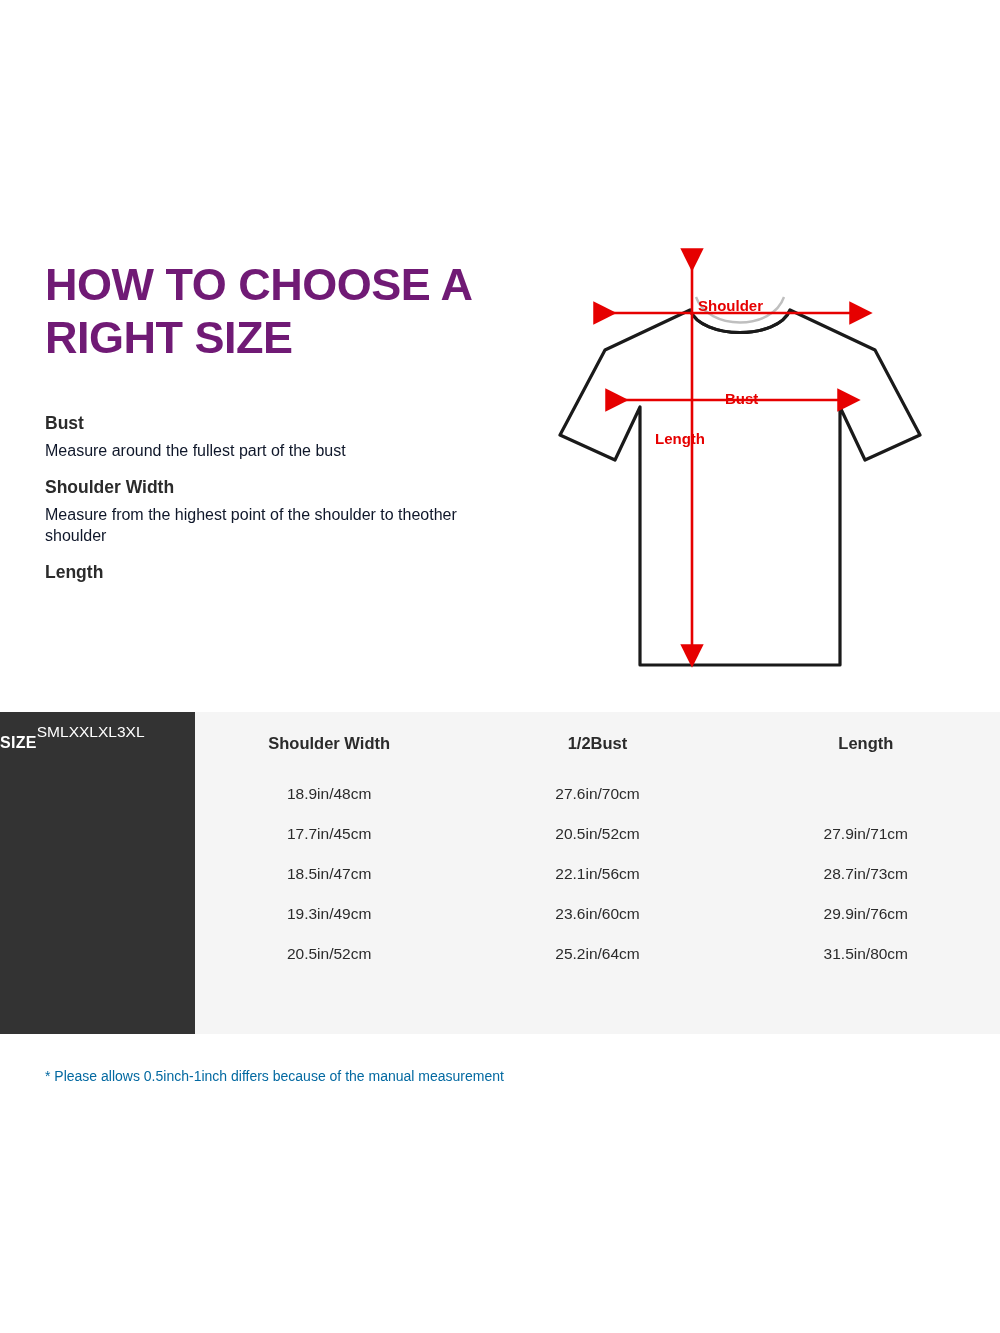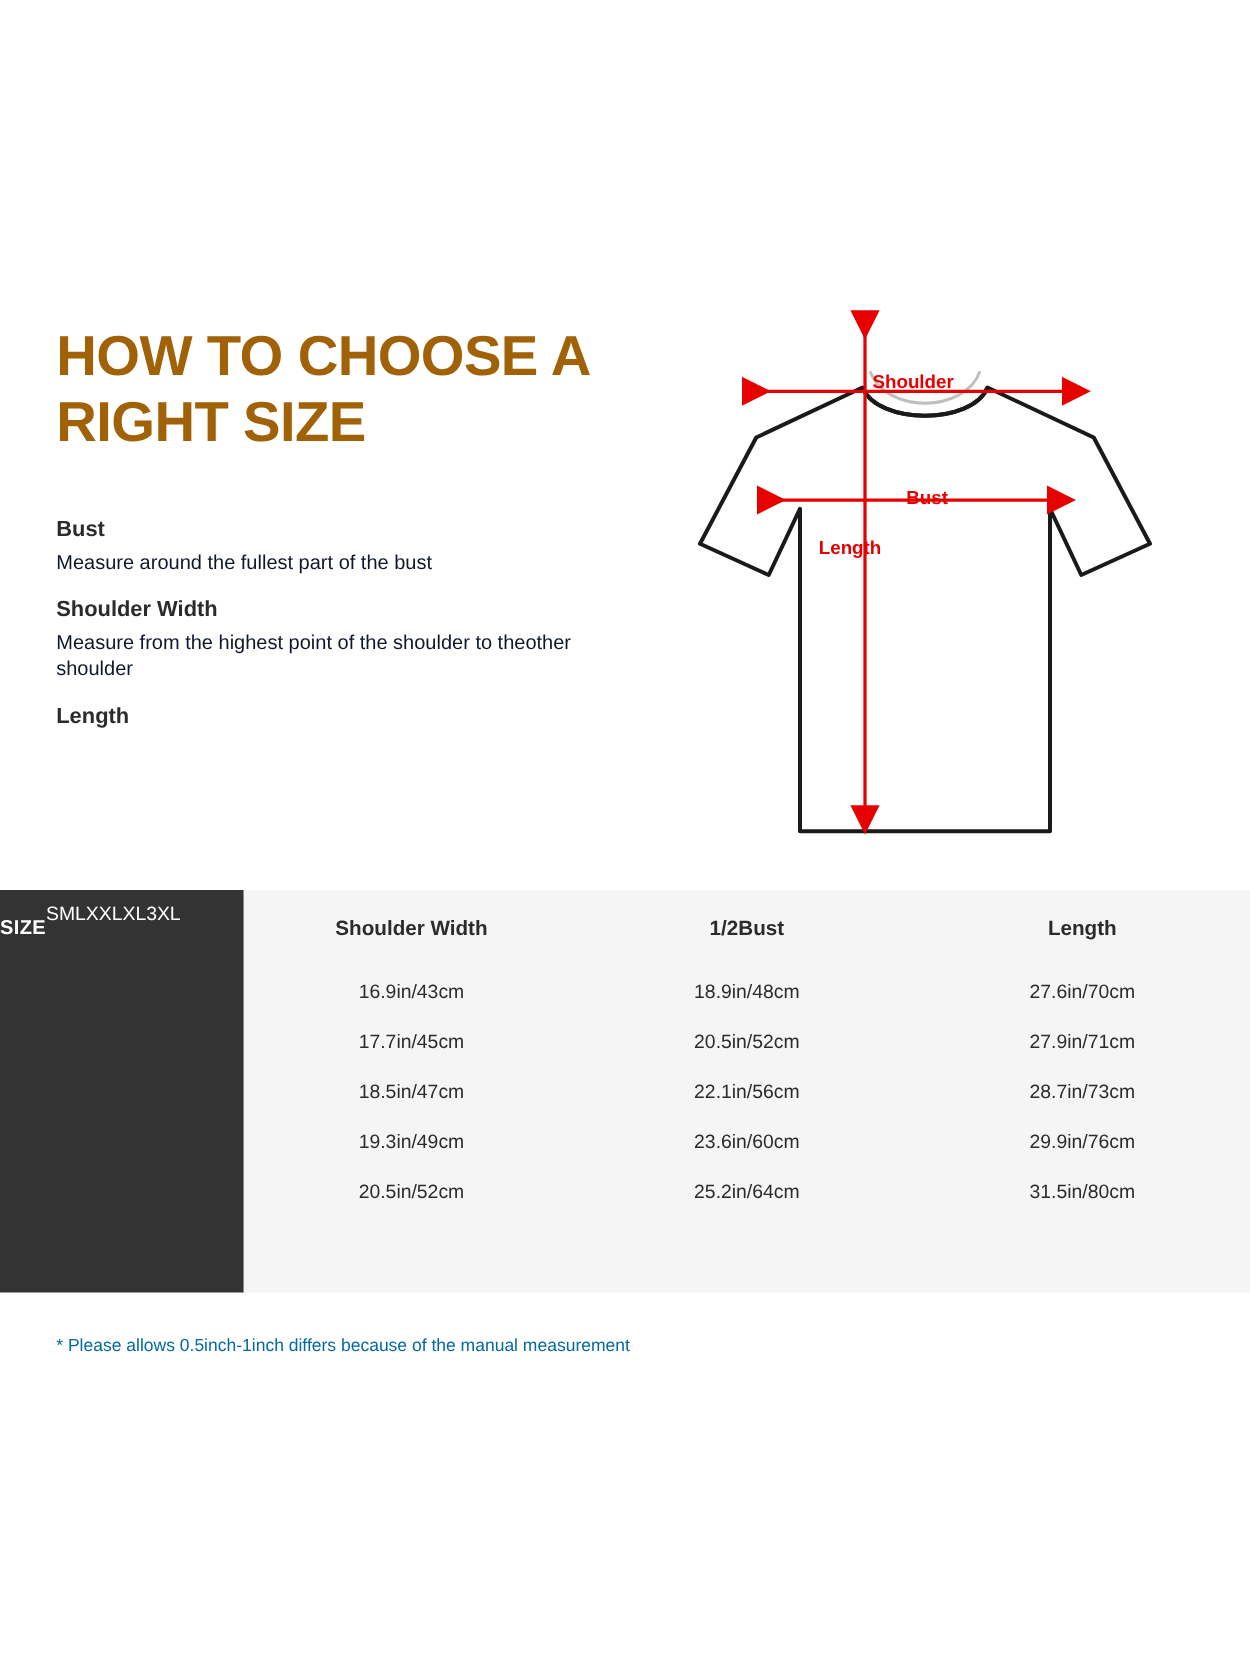--- a/index.html
+++ b/index.html
@@ -33,21 +33,21 @@
 
   .headline {
     position: absolute;
     left: 45px;
     top: 258px;
     width: 470px;
     font-size: 45px;
     line-height: 53px;
     font-weight: bold;
     letter-spacing: -0.5px;
-    color: #a16207;
+    color: #701a75;
   }
 
   .defs {
     position: absolute;
     left: 45px;
     top: 413px;
     width: 470px;
   }
   .def-block {
     margin-bottom: 16px;
@@ -234,21 +234,20 @@
       </div>
 
       <div class="col-rest">
         <div class="rest-head">
           <div>Shoulder Width</div>
           <div>1/2Bust</div>
           <div>Length</div>
         </div>
 
         <div class="rest-row">
-          <div>16.9in/43cm</div>
           <div>18.9in/48cm</div>
           <div>27.6in/70cm</div>
         </div>
         <div class="rest-row">
           <div>17.7in/45cm</div>
           <div>20.5in/52cm</div>
           <div>27.9in/71cm</div>
         </div>
         <div class="rest-row">
           <div>18.5in/47cm</div>

